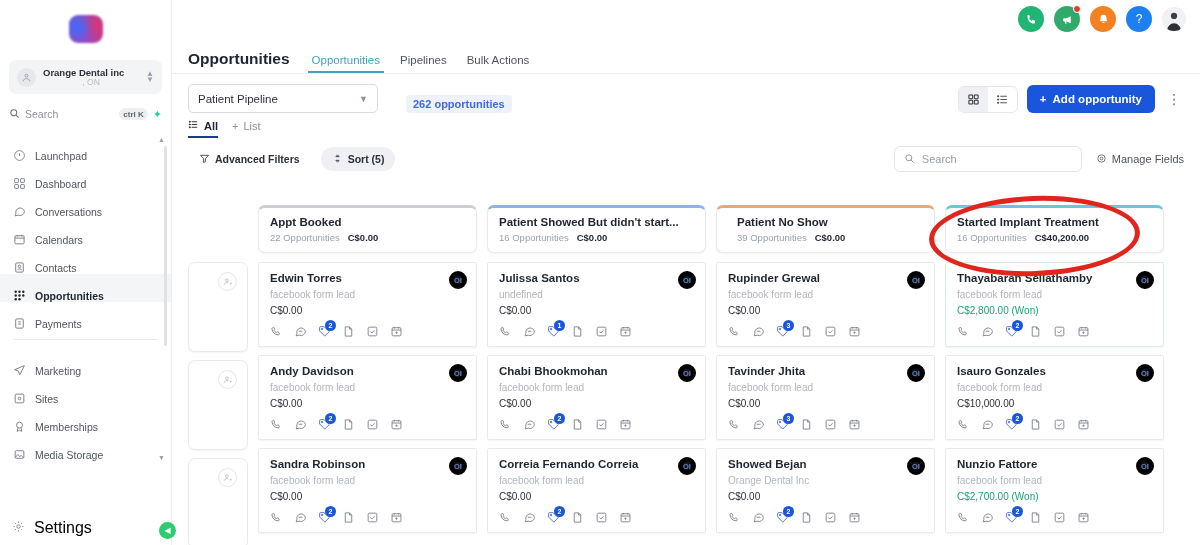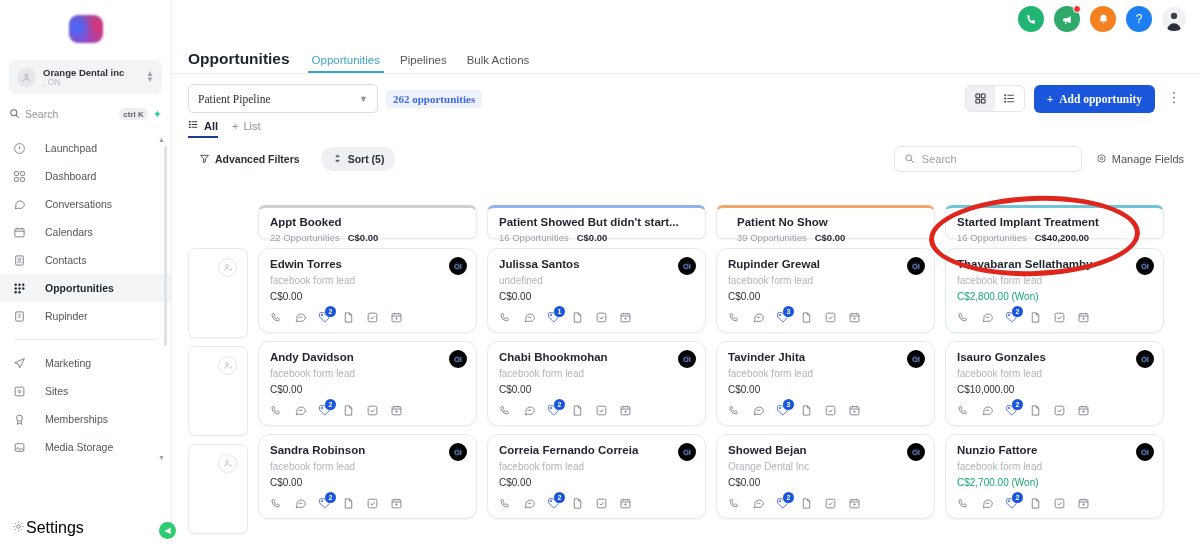--- a/index.html
+++ b/index.html
@@ -35,58 +35,58 @@
     display: flex; align-items: center; padding: 0 8px; gap: 7px;
   }
   .acct-ico {
     width: 19px; height: 19px; border-radius: 50%;
     background: #e6e8eb; color: #9aa1ab;
     display: flex; align-items: center; justify-content: center;
     font-size: 10px; flex: 0 0 19px;
   }
   .acct-txt { flex: 1; min-width: 0; line-height: 1.05; }
   .acct-name { font-size: 9.5px; font-weight: 700; color: #2b3038; white-space: nowrap; overflow: hidden; text-overflow: ellipsis; }
-  .acct-sub { font-size: 8.5px; color: #b7bcc4; }
+  .acct-sub { font-size: 8.5px; color: #b7bcc4; text-align: center; }
   .acct-caret { font-size: 8px; color: #9aa1ab; line-height: 0.8; text-align: center; }
 
   .search-row {
     margin: 9px 9px 0 9px; height: 22px;
     display: flex; align-items: center; gap: 5px;
   }
   .search-ico { font-size: 10px; color: #6d737d; }
   .search-ph { font-size: 10.5px; color: #8c929b; flex: 1; }
   .kbd {
     font-size: 8px; color: #5f656e; background: #eceef1;
     border-radius: 6px; padding: 1.5px 4px; font-weight: 600;
   }
   .spark { color: #2ecc9b; font-size: 11px; }
 
   .nav { margin-top: 9px; position: relative; }
   .nav-item {
-    display: flex; align-items: center; gap: 19px;
+    display: flex; align-items: flex-end; gap: 9px;
     height: 28px; padding: 0 10px 0 12px; cursor: pointer;
   }
   .nav-item.active { background: #f4f5f7; }
   .nav-item .ni { width: 14px; height: 14px; color: #7b828c; flex: 0 0 14px; display: flex; align-items: center; justify-content: center; }
   .nav-item .nl { font-size: 10.5px; color: #4f555e; white-space: nowrap; }
   .nav-item.active .nl { color: #1f2530; font-weight: 700; }
   .nav-item.active .ni { color: #1f2530; }
   .nav-sep { height: 1px; background: #e8eaed; margin: 9px 14px; }
   .nav-scroll-up, .nav-scroll-dn {
     position: absolute; right: 6px; font-size: 7px; color: #9aa1ab;
   }
   .nav-scroll-up { top: 2px; }
   .nav-scroll-dn { bottom: 0px; }
   .sb-track {
     position: absolute; right: 4px; top: 12px; width: 3px; height: 200px;
     background: #dfe2e6; border-radius: 2px;
   }
   .settings-row {
     position: absolute; bottom: 4px; left: 0; width: 100%;
-    display: flex; align-items: center; gap: 1px; padding: 0 12px; height: 26px;
+    display: flex; align-items: center; gap: 9px; padding: 0 12px; height: 26px;
   }
   .collapse-btn {
     position: absolute; left: 159px; bottom: 6px;
     width: 17px; height: 17px; border-radius: 50%;
     background: #2ecc71; color: #fff; font-size: 8px;
     display: flex; align-items: center; justify-content: center;
     z-index: 40; cursor: pointer;
   }
 
   
@@ -109,21 +109,21 @@
     display: flex; align-items: flex-end; gap: 22px;
     padding: 0 16px 0 16px; height: 34px;
     border-bottom: 1px solid #eceef1;
   }
   .page-title { font-size: 15.5px; font-weight: 700; color: #1f2530; padding-bottom: 5px; }
   .tabs { display: flex; align-items: flex-end; gap: 20px; }
   .tab { font-size: 11.5px; color: #4f555e; padding-bottom: 7px; cursor: pointer; position: relative; }
   .tab.active { color: #3fa3c4; }
   .tab.active::after { content: ""; position: absolute; left: -4px; right: -4px; bottom: 0; height: 2px; background: #3fa3c4; }
 
-  .filter-row { display: flex; align-items: center; padding: 10px 16px 0 16px; gap: 8px; font-family: Liberation Serif, serif; }
+  .filter-row { display: flex; align-items: flex-end; padding: 10px 16px 0 16px; gap: 28px; }
   .pipeline-select {
     width: 190px; height: 29px; border: 1px solid #d9dde2; border-radius: 5px;
     display: flex; align-items: center; padding: 0 9px; cursor: pointer;
     font-size: 11.5px; color: #2b3038; background: #fff;
   }
   .pipeline-select .cv { margin-left: auto; color: #8c929b; font-size: 9px; }
   .opp-count { font-size: 11px; color: #3e6ae1; background: #eef2fd; padding: 3px 7px; border-radius: 4px; font-weight: 600; }
 
   .right-tools { margin-left: auto; display: flex; align-items: center; gap: 9px; }
   .seg { display: flex; border: 1px solid #e3e6ea; border-radius: 6px; overflow: hidden; height: 27px; }
@@ -159,31 +159,31 @@
   
   .board {
     position: absolute; left: 0; right: 0; top: 200px; bottom: 0;
     display: flex; gap: 10px; padding: 5px 0 0 16px; overflow: hidden;
   }
   .col { width: 219px; flex: 0 0 219px; display: flex; flex-direction: column; position: relative; }
   .col.partial { width: 60px; flex: 0 0 60px; }
   .col-head {
     background: #fff; border: 1px solid #e8eaed; border-radius: 7px;
     border-top-width: 3px; border-top-style: solid;
-    padding: 8px 11px 7px 11px; height: 34px;
+    padding: 8px 11px 7px 11px; height: 48px;
     box-shadow: 0 1px 2px rgba(20,25,35,0.05);
   }
   .col-title { font-size: 11.5px; font-weight: 700; color: #1f2530; white-space: nowrap; overflow: hidden; text-overflow: ellipsis; }
   .col-meta { display: flex; align-items: baseline; gap: 8px; margin-top: 4px; }
   .col-cnt { font-size: 9.5px; color: #9aa1ab; }
   .col-sum { font-size: 9.5px; color: #1f2530; font-weight: 700; }
 
   .col-body { margin-top: 9px; position: relative; flex: 1; overflow: hidden; }
   .card {
-    background: #fff; border: 1px solid #e8eaed; border-radius: 11px;
+    background: #fff; border: 1px solid #e8eaed; border-radius: 2px;
     padding: 9px 11px 8px 11px; margin-bottom: 8px; position: relative;
     box-shadow: 0 1px 2px rgba(20,25,35,0.05); cursor: pointer;
   }
   .card.won { border-color: #d7efe3; }
   .card-name { font-size: 11.5px; font-weight: 700; color: #1f2530; padding-right: 26px; white-space: nowrap; overflow: hidden; text-overflow: ellipsis; }
   .card-src { font-size: 10px; color: #b0b6bd; margin-top: 5px; }
   .card-val { font-size: 10px; color: #2b3038; margin-top: 5px; }
   .card-val.won { color: #17a673; }
   .card-badge {
     position: absolute; top: 8px; right: 9px;
@@ -321,21 +321,21 @@
           </span>
         <span class="nl">Opportunities</span>
       </div>
       <div class="nav-item">
         <span class="ni">
             <svg viewBox="0 0 24 24" width="13" height="13" fill="none" stroke="currentColor" stroke-width="1.8">
               <rect x="5" y="3.5" width="14" height="17" rx="2"></rect>
               <path d="M9.5 9h5M9.5 13h5"></path>
             </svg>
           </span>
-        <span class="nl">Rupinder</span>
+        <span class="nl">Payments</span>
       </div>
 
       <div class="nav-sep"></div>
 
       <div class="nav-item">
         <span class="ni">
             <svg viewBox="0 0 24 24" width="13" height="13" fill="none" stroke="currentColor" stroke-width="1.8">
               <path d="M21 3L3 10.5l7 2.5 2.5 7L21 3z"></path>
             </svg>
           </span>

